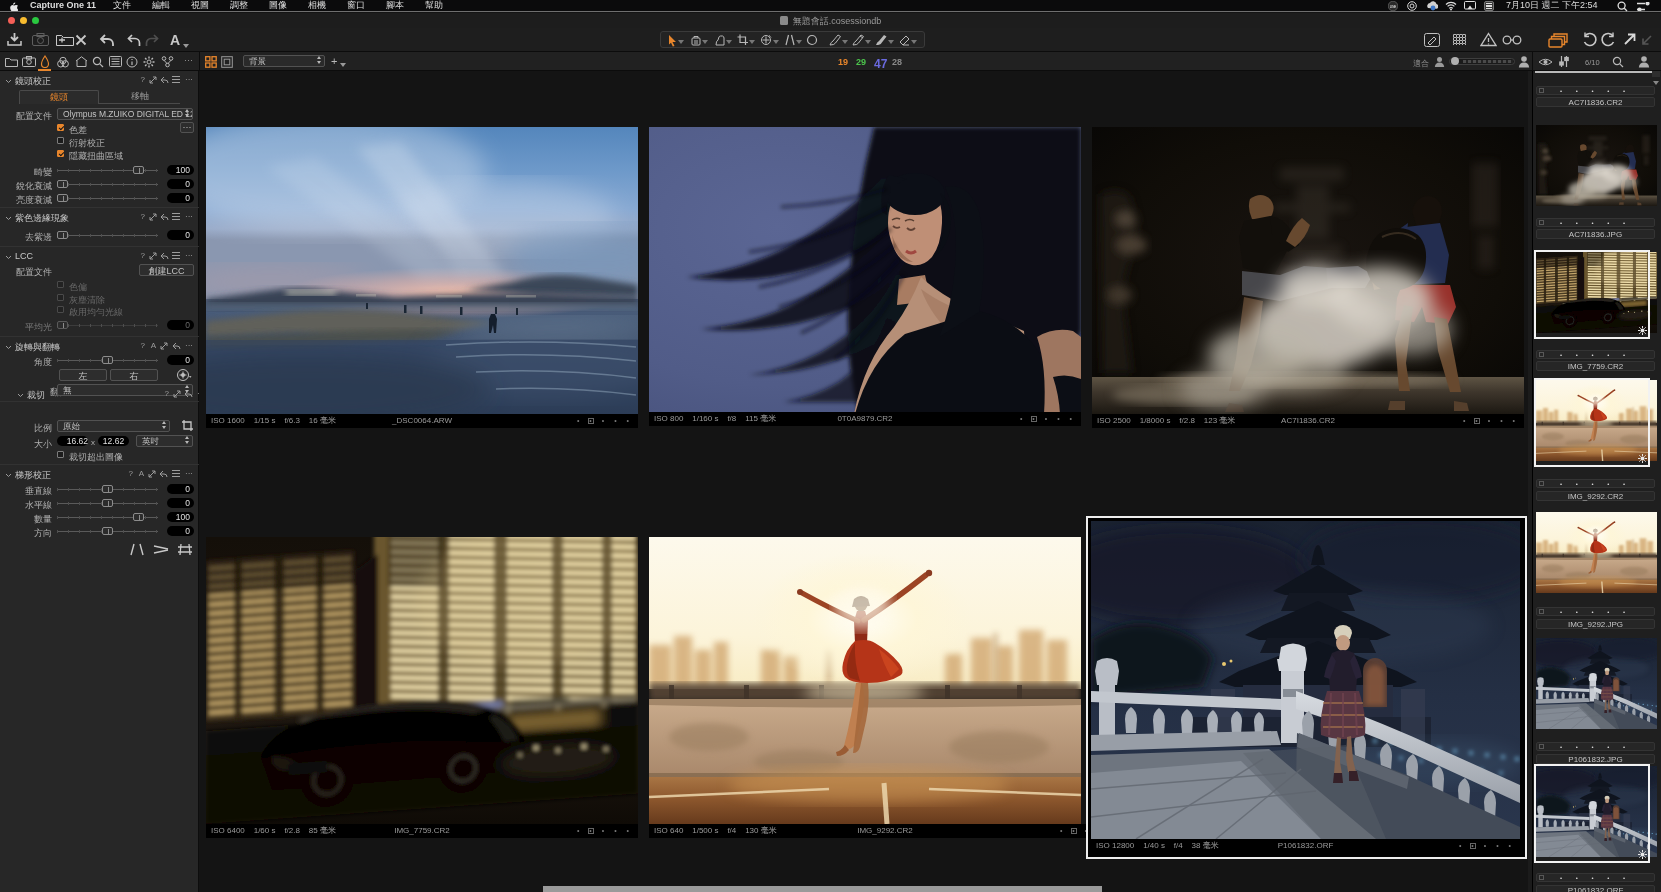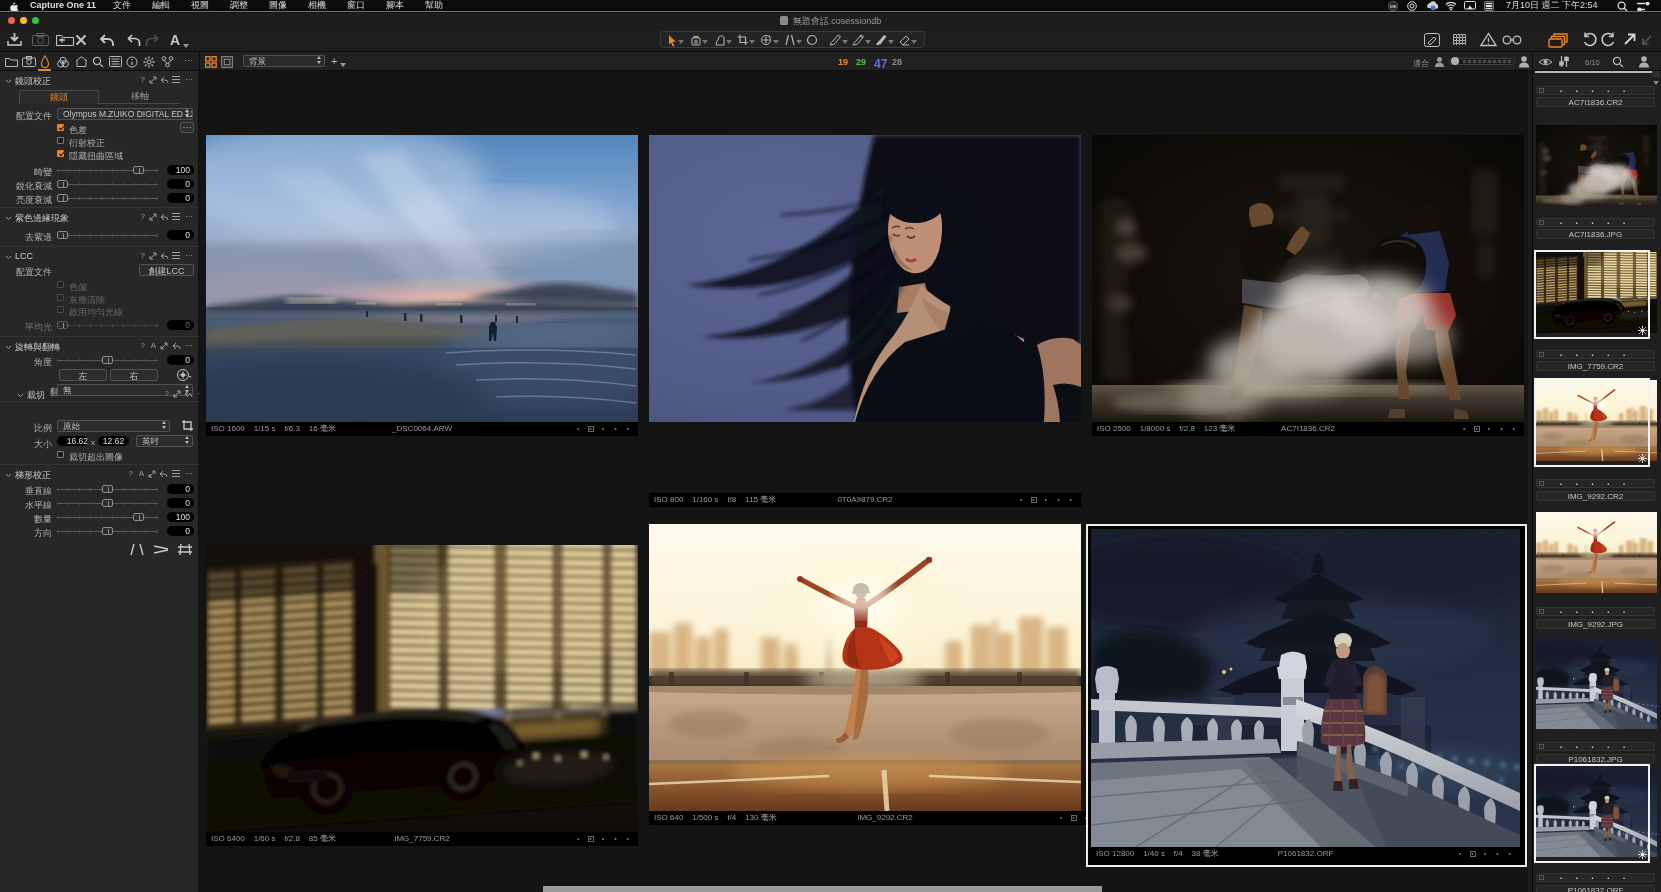--- a/index.html
+++ b/index.html
@@ -32,21 +32,21 @@
 .knob:after{content:"";position:absolute;left:5px;top:1px;width:1px;height:5px;background:#8c8c8c;}
 .cbox{position:absolute;width:7px;height:7px;border:1px solid #7c7c7c;border-radius:1px;background:#1c1c1c;}
 .cbox.on{background:#e8862c;border-color:#e8862c;}
 .cbox.on:after{content:"";position:absolute;left:1px;top:1px;width:4px;height:2px;border-left:1.5px solid #161616;border-bottom:1.5px solid #161616;transform:rotate(-45deg);}
 .cbox.dis{border-color:#4a4a4a;background:#222;}
 .clbl{position:absolute;font-size:9px;color:#b0b0b0;white-space:nowrap;}
 .ddown{position:absolute;height:12px;background:#2d2d2d;border:1px solid #525252;border-radius:2px;color:#c2c2c2;font-size:8.5px;line-height:10px;padding-left:5px;white-space:nowrap;overflow:hidden;}
 .btn{position:absolute;height:12px;background:#2d2d2d;border:1px solid #525252;border-radius:2px;color:#c2c2c2;font-size:9px;text-align:center;}
 
 #browser{left:200px;top:71px;width:1328px;height:821px;background:#141414;}
-.cell{position:absolute;margin-top:8px;}
+.cell{position:absolute;}
 .mbar{position:absolute;left:0;bottom:0;width:100%;height:14px;background:#000;color:#9a9a9a;font-size:8px;line-height:14px;white-space:nowrap;}
 .mbar .fn{position:absolute;left:0;width:100%;text-align:center;}
 .mbar .meta{position:absolute;left:5px;}
 .mbar .dots{position:absolute;right:5px;top:0;color:#777;letter-spacing:4px;font-size:7px;}
 .mbar .sq{position:absolute;right:44px;top:4px;width:6px;height:6px;border:1px solid #666;}
 
 #gutter{left:1528px;top:71px;width:5px;height:821px;background:#1b1b1b;border-right:1px solid #000;}
 #fstrip{left:1533px;top:71px;width:128px;height:821px;background:#1f1f1f;color:#bdbdbd;}
 .rrow{position:absolute;left:3px;width:119px;height:9px;background:#262626;border:1px solid #343434;border-radius:2px;}
 .rrow .rdots{position:absolute;left:0;top:1px;width:100%;text-align:center;color:#d8d8d8;font-size:6px;letter-spacing:6px;}
@@ -637,21 +637,21 @@
           </g>
   </svg>
   <div class="mbar">
           <span class="meta">ISO 1600&nbsp;&nbsp;&nbsp;&nbsp;1/15 s&nbsp;&nbsp;&nbsp;&nbsp;f/6.3&nbsp;&nbsp;&nbsp;&nbsp;16 毫米</span>
           <span class="fn">_DSC0064.ARW</span>
           <span class="sq"></span>
           <span class="dots">• • • • •</span>
         </div>
  </div>
 
- <div class="cell" style="left:449px;top:56px;width:432px;height:372px;">
+ <div class="cell" style="left:449px;top:56px;width:432px;height:299px;">
   <svg width="432" height="287">
    <defs>
     <radialGradient id="bgp" cx=".3" cy=".35" r="1">
               <stop offset="0" stop-color="#5b6694"></stop>
               <stop offset=".55" stop-color="#515c88"></stop>
               <stop offset="1" stop-color="#414b74"></stop>
             </radialGradient>
     <filter id="pb2">
               <feGaussianBlur stdDeviation="2"></feGaussianBlur>
             </filter>
@@ -902,21 +902,21 @@
           </g>
         </svg>
   <div class="mbar">
           <span class="meta">ISO 6400&nbsp;&nbsp;&nbsp;&nbsp;1/60 s&nbsp;&nbsp;&nbsp;&nbsp;f/2.8&nbsp;&nbsp;&nbsp;&nbsp;85 毫米</span>
           <span class="fn">IMG_7759.CR2</span>
           <span class="sq"></span>
           <span class="dots">• • • • •</span>
         </div>
  </div>
 
- <div class="cell" style="left:449px;top:445px;width:472px;height:301px;">
+ <div class="cell" style="left:449px;top:466px;width:472px;height:301px;">
   <svg width="432" height="287">
    <defs>
     <linearGradient id="dsky" x1="0" y1="0" x2="0" y2="1">
               <stop offset="0" stop-color="#fdf9ec"></stop>
               <stop offset=".65" stop-color="#fcf4da"></stop>
               <stop offset="1" stop-color="#f8ecc4"></stop>
             </linearGradient>
     <linearGradient id="dwall" x1="0" y1="0" x2="0" y2="1">
               <stop offset="0" stop-color="#c9ab8c"></stop>
               <stop offset="1" stop-color="#a8876a"></stop>

